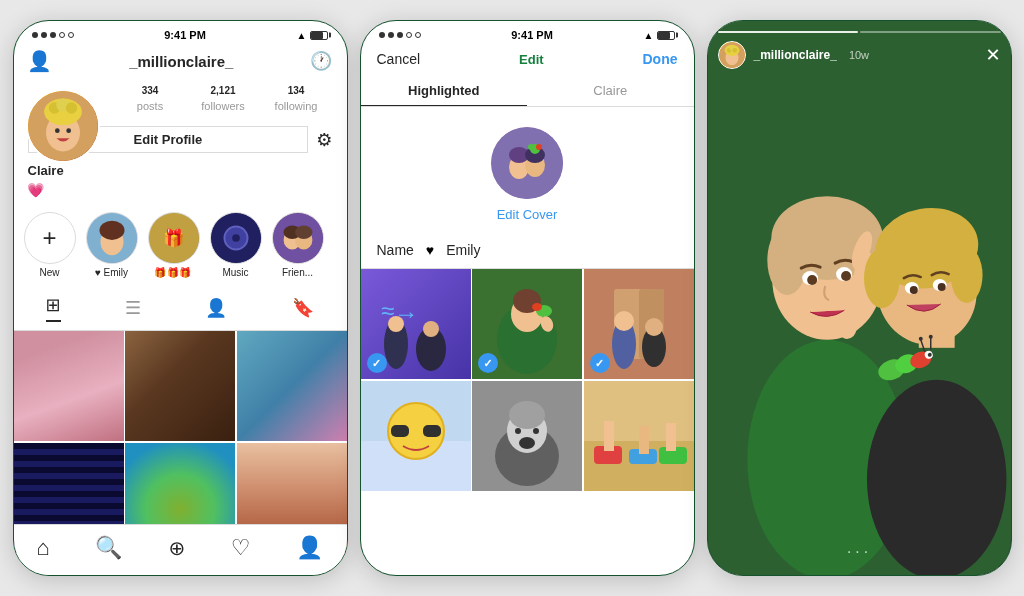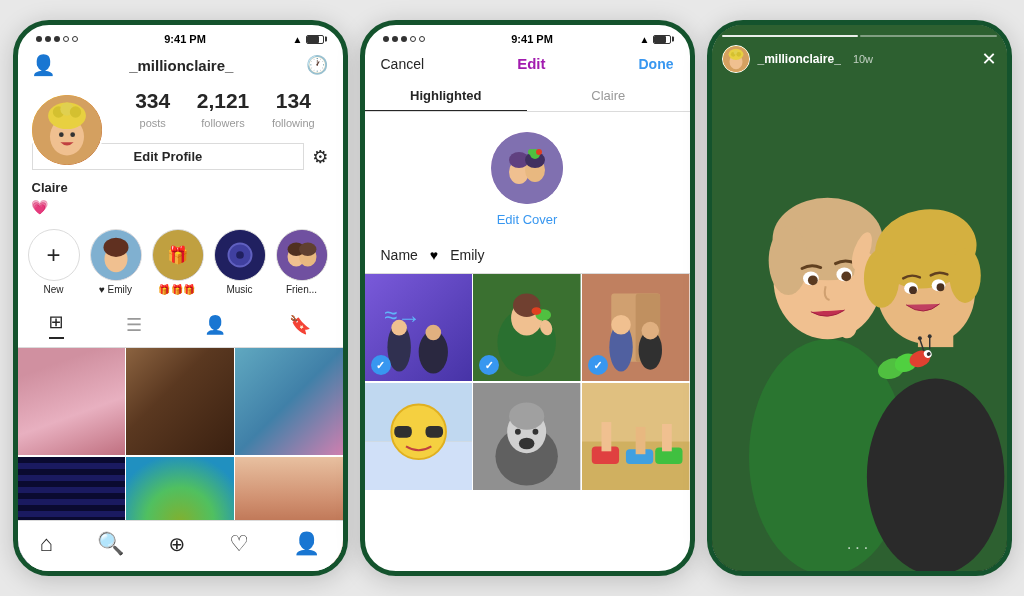--- a/index.html
+++ b/index.html
@@ -18,21 +18,21 @@
       display: flex;
       gap: 12px;
       align-items: center;
       padding: 20px;
     }
 
     
     .phone {
       background: #fff;
       border-radius: 36px;
-      border: 5px solid #14532d;
+      border: 1px solid #14532d;
       overflow: hidden;
       box-shadow: 0 4px 24px rgba(0,0,0,0.18);
       position: relative;
     }
 
     .phone-1 { width: 335px; height: 556px; }
     .phone-2 { width: 335px; height: 556px; }
     .phone-3 { width: 305px; height: 556px; }
 
     
@@ -71,21 +71,21 @@
     .p1-stats {
       display: flex;
       align-items: flex-start;
       padding: 4px 14px 8px 100px;
       gap: 0;
     }
     .p1-stat {
       flex: 1;
       text-align: center;
     }
-    .p1-stat-num { font-size: 21px; font-weight: 700; color: #262626; display: block; }
+    .p1-stat-num { font-size: 10px; font-weight: 700; color: #262626; display: block; }
     .p1-stat-label { font-size: 11px; color: #999; }
 
     .p1-avatar-area {
       position: absolute;
       top: 68px;
       left: 12px;
     }
     .p1-avatar {
       width: 74px; height: 74px; border-radius: 50%;
       background: linear-gradient(135deg, #f9d423, #e8a045, #c45b37);
@@ -160,21 +160,21 @@
       background: #fff;
     }
     .bn-icon { font-size: 22px; color: #262626; cursor: pointer; }
 
     
     .p2-header {
       display: flex; justify-content: space-between; align-items: center;
       padding: 6px 16px 8px;
     }
     .p2-cancel { font-size: 14px; color: #262626; cursor: pointer; }
-    .p2-title { font-size: 15px; font-weight: 700; color: #a21caf; text-align: center; }
+    .p2-title { font-size: 13px; font-weight: 700; color: #15803d; text-align: center; }
     .p2-done { font-size: 14px; font-weight: 600; color: #3897f0; cursor: pointer; }
 
     .p2-tabs {
       display: flex; border-bottom: 1px solid #dbdbdb;
     }
     .p2-tab {
       flex: 1; text-align: center; padding: 8px 0; font-size: 13px;
       color: #999; cursor: pointer; position: relative;
     }
     .p2-tab.active {

